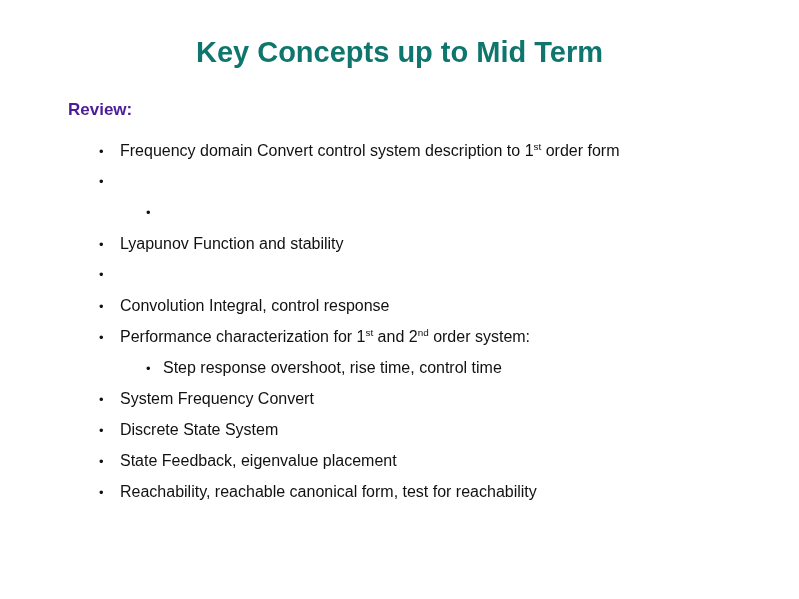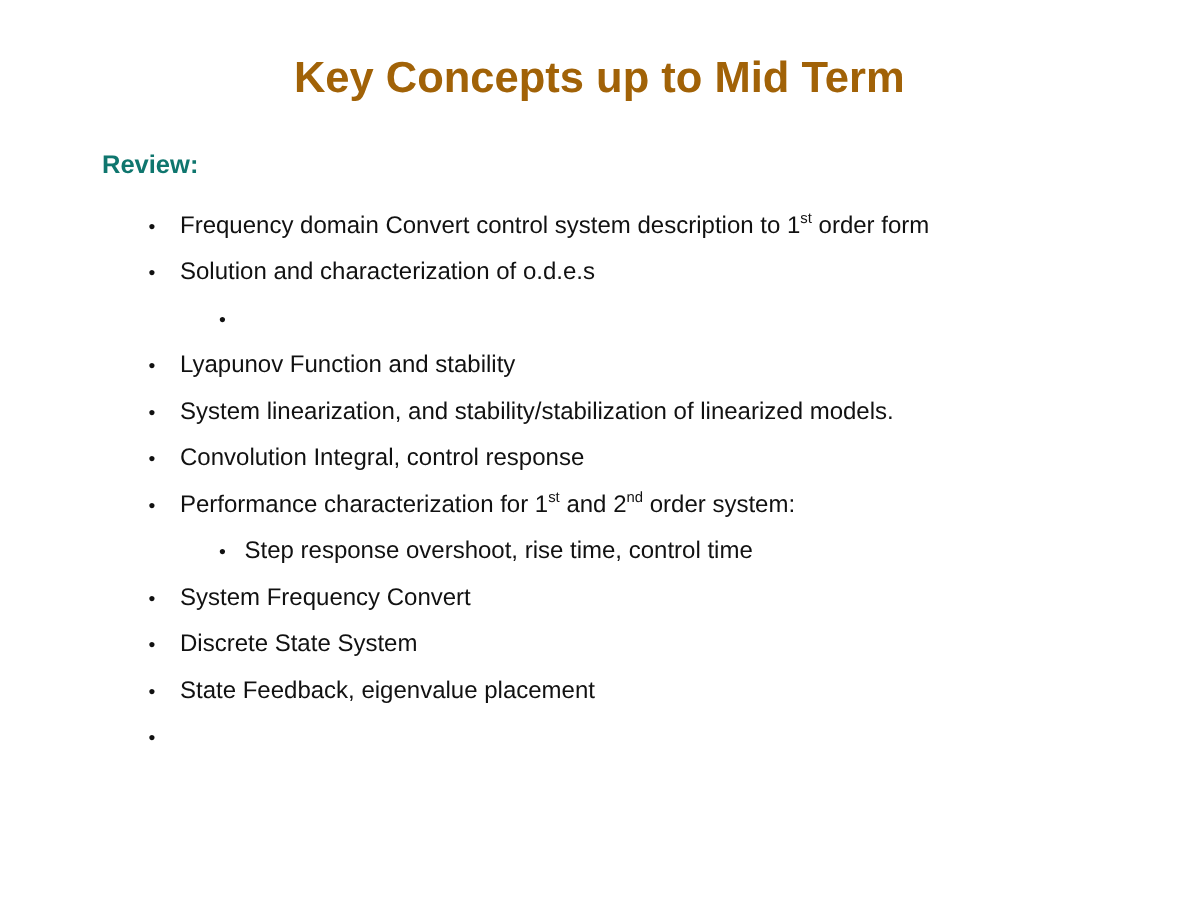--- a/index.html
+++ b/index.html
@@ -20,21 +20,21 @@
     padding-top: 36px;
     text-align: center;
     font-size: 29px;
     font-weight: bold;
     letter-spacing: 0px;
   }
   .review {
     margin: 31px 0 15px 68px;
     font-size: 17px;
     font-weight: bold;
-    color: #0f766e;
+    color: #4c1d95;
   }
   .list {
     margin-top: 13px;
   }
   .item {
     display: flex;
     align-items: baseline;
     height: 31px;
     line-height: 31px;
     font-size: 16px;
@@ -52,48 +52,46 @@
   .text sup {
     font-size: 0.62em;
     line-height: 0;
   }
 </style>
 </head>
 <body>
 
 <div class="slide">
 
-  <div class="title" style="color: #a16207;">Key Concepts up to Mid Term</div>
+  <div class="title" style="color: #0f766e;">Key Concepts up to Mid Term</div>
 
   <div class="review">Review:</div>
 
   <div class="list">
 
     <div class="item l1">
       <span class="marker">•</span>
       <span class="text"><span>Frequency domain Convert control system description to 1</span><sup>st</sup><span> order form</span></span>
     </div>
 
     <div class="item l1">
       <span class="marker">•</span>
-      <span class="text">Solution and characterization of o.d.e.s</span>
     </div>
 
     <div class="item l2">
       <span class="marker">•</span>
     </div>
 
     <div class="item l1">
       <span class="marker">•</span>
       <span class="text">Lyapunov Function and stability</span>
     </div>
 
     <div class="item l1">
       <span class="marker">•</span>
-      <span class="text">System linearization, and stability/stabilization of linearized models.</span>
     </div>
 
     <div class="item l1">
       <span class="marker">•</span>
       <span class="text">Convolution Integral, control response</span>
     </div>
 
     <div class="item l1">
       <span class="marker">•</span>
       <span class="text"><span>Performance characterization for 1</span><sup>st</sup><span> and 2</span><sup>nd</sup><span> order system:</span></span>
@@ -114,16 +112,17 @@
       <span class="text">Discrete State System</span>
     </div>
 
     <div class="item l1">
       <span class="marker">•</span>
       <span class="text">State Feedback, eigenvalue placement</span>
     </div>
 
     <div class="item l1">
       <span class="marker">•</span>
+      <span class="text">Reachability, reachable canonical form, test for reachability</span>
     </div>
 
   </div>
 </div>
 
 </body></html>

